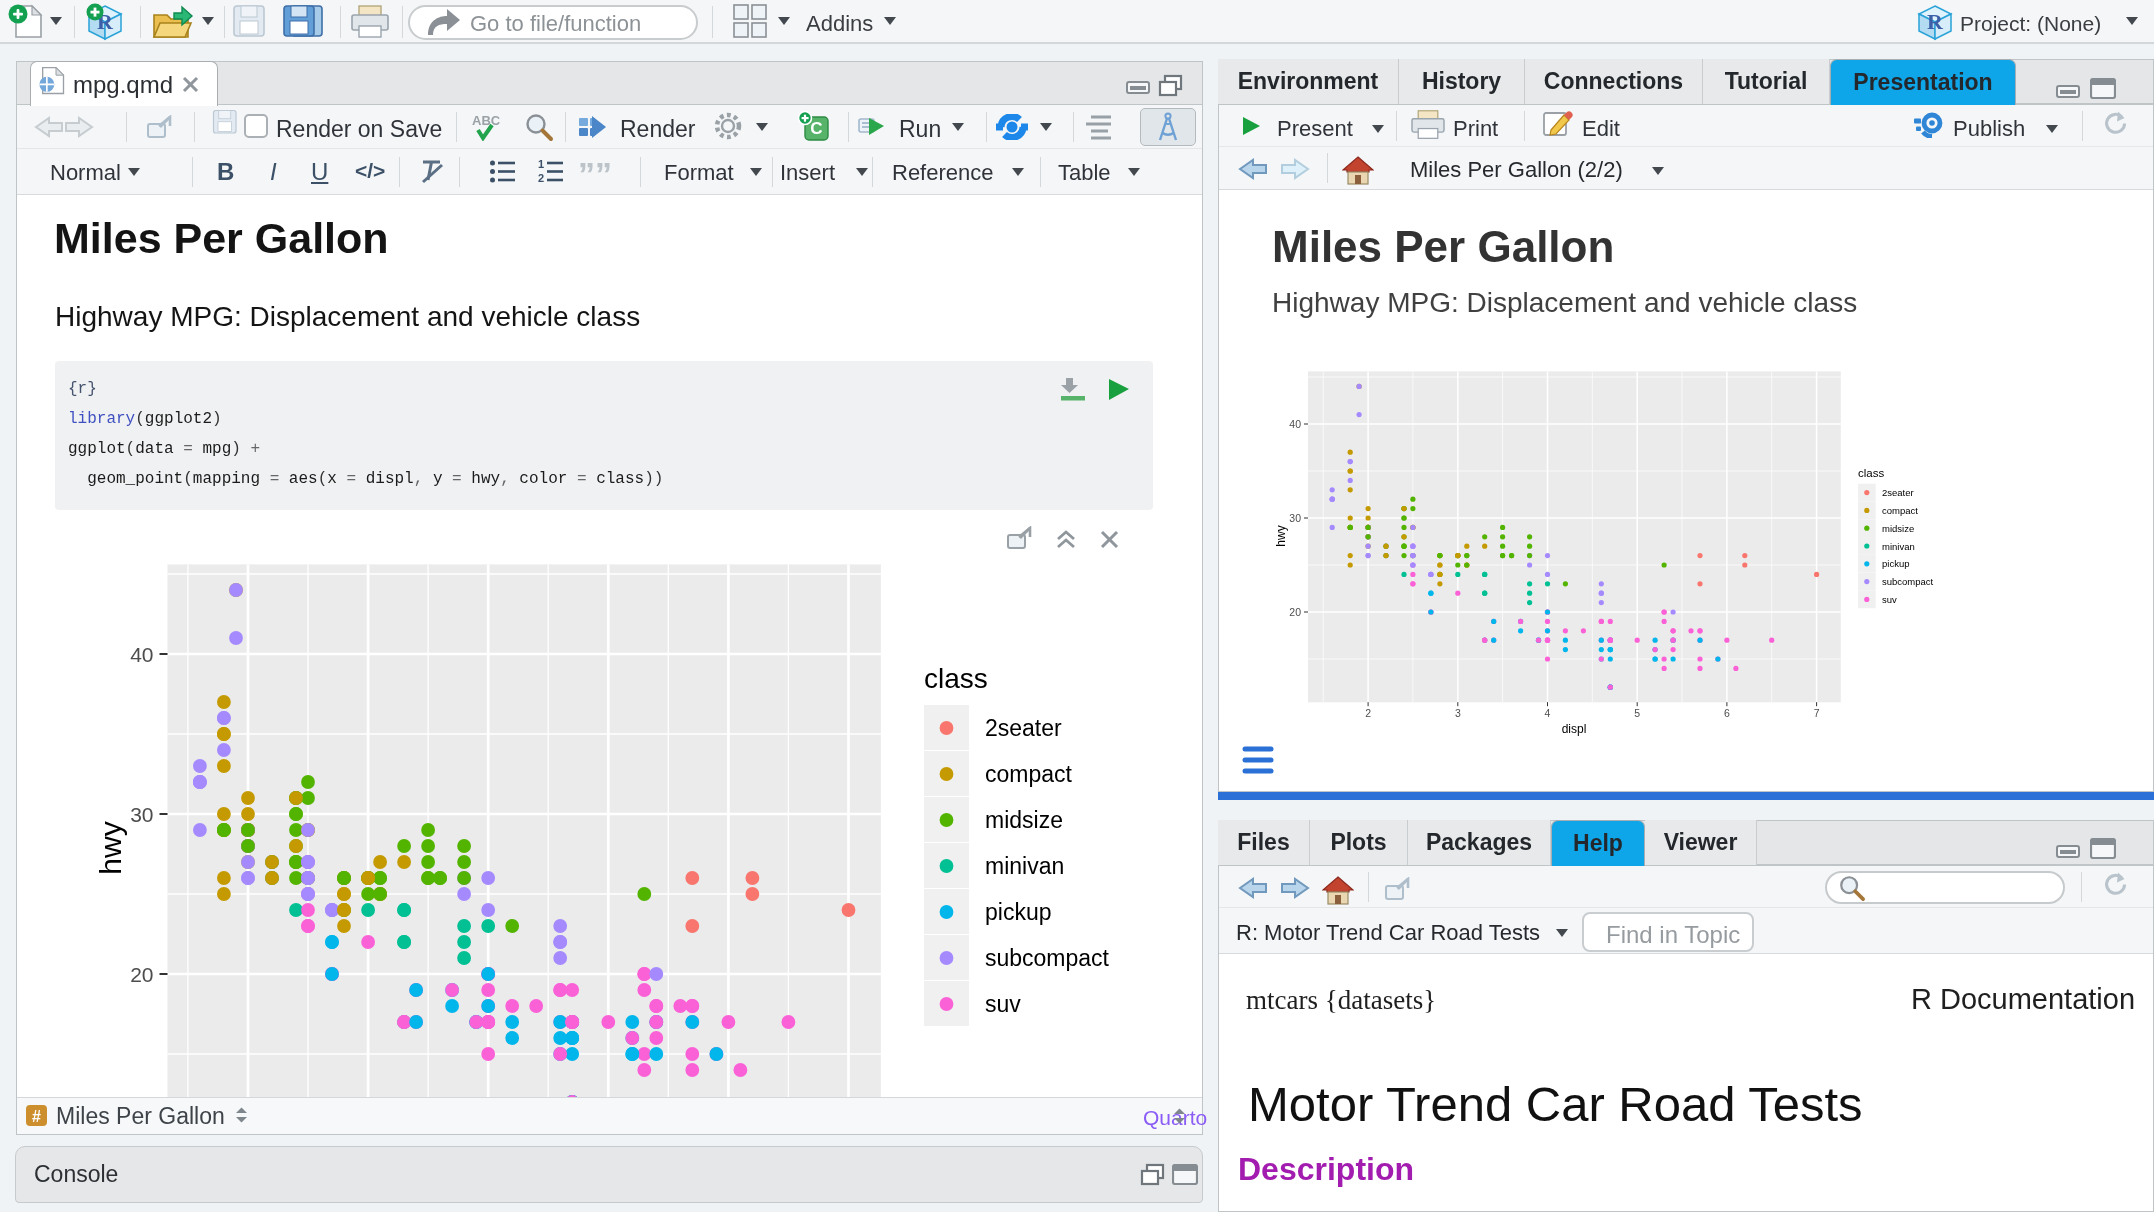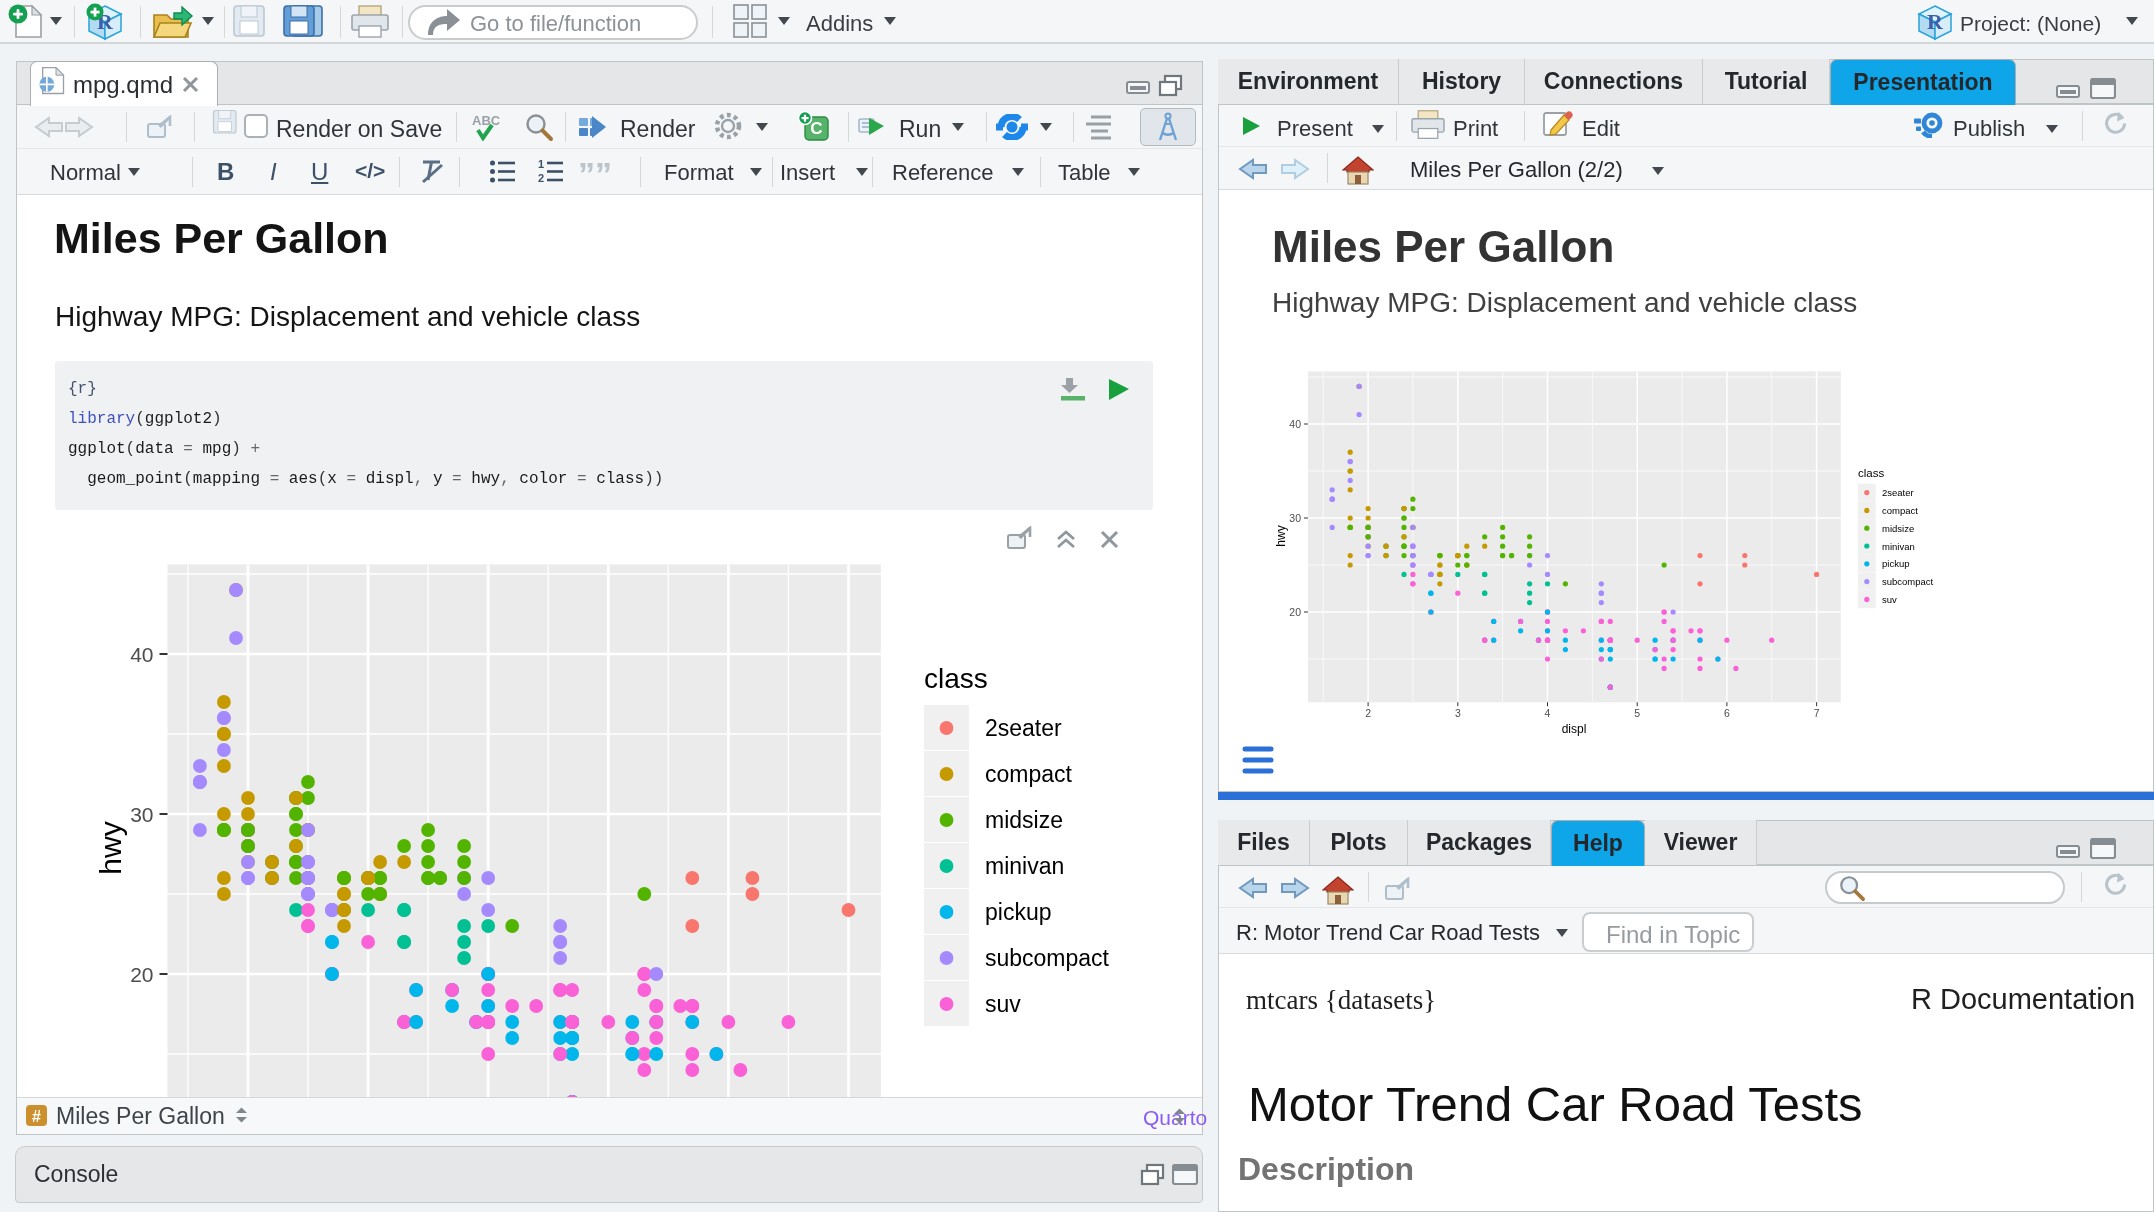--- a/index.html
+++ b/index.html
@@ -1003,12 +1003,12 @@
 <path d="M18 1.5 L24.5 8 L17 11.5 Z" fill="#b9c3cb"></path>
   </svg>
 <div class="abs" style="left:1219px;top:908px;width:934px;height:46px;background:#f4f6f7;border-bottom:1px solid #d8dbdd"></div>
 <div class="txt" style="left:1236px;top:920px;font-size:22px;color:#26292d;font-weight:normal;">R: Motor Trend Car Road Tests</div>
 <div class="caret" style="left:1556px;top:929px;border-top-color:#42484e"></div>
 <div class="abs" style="left:1582px;top:912px;width:172px;height:40px;background:#fff;border:2px solid #c9cdd0;border-radius:8px"></div>
 <div class="txt" style="left:1606px;top:921px;font-size:24px;color:#969ba0;font-weight:normal;">Find in Topic</div>
 <div class="txt" style="left:1246px;top:985px;font-size:27px;color:#1f1f1f;font-weight:normal;font-family:Liberation Serif, serif;">mtcars {datasets}</div>
 <div class="txt" style="left:1911px;top:983px;font-size:29px;color:#1f1f1f;font-weight:normal;">R Documentation</div>
 <div class="txt" style="left:1248px;top:1056px;font-size:49px;color:#111;font-weight:normal;margin-top:20px;">Motor Trend Car Road Tests</div>
-<div class="txt" style="left:1238px;top:1151px;font-size:32px;color:#737373;font-weight:bold;">Description</div>
+<div class="txt" style="left:1238px;top:1151px;font-size:32px;color:#a21caf;font-weight:bold;">Description</div>
 </body></html>

